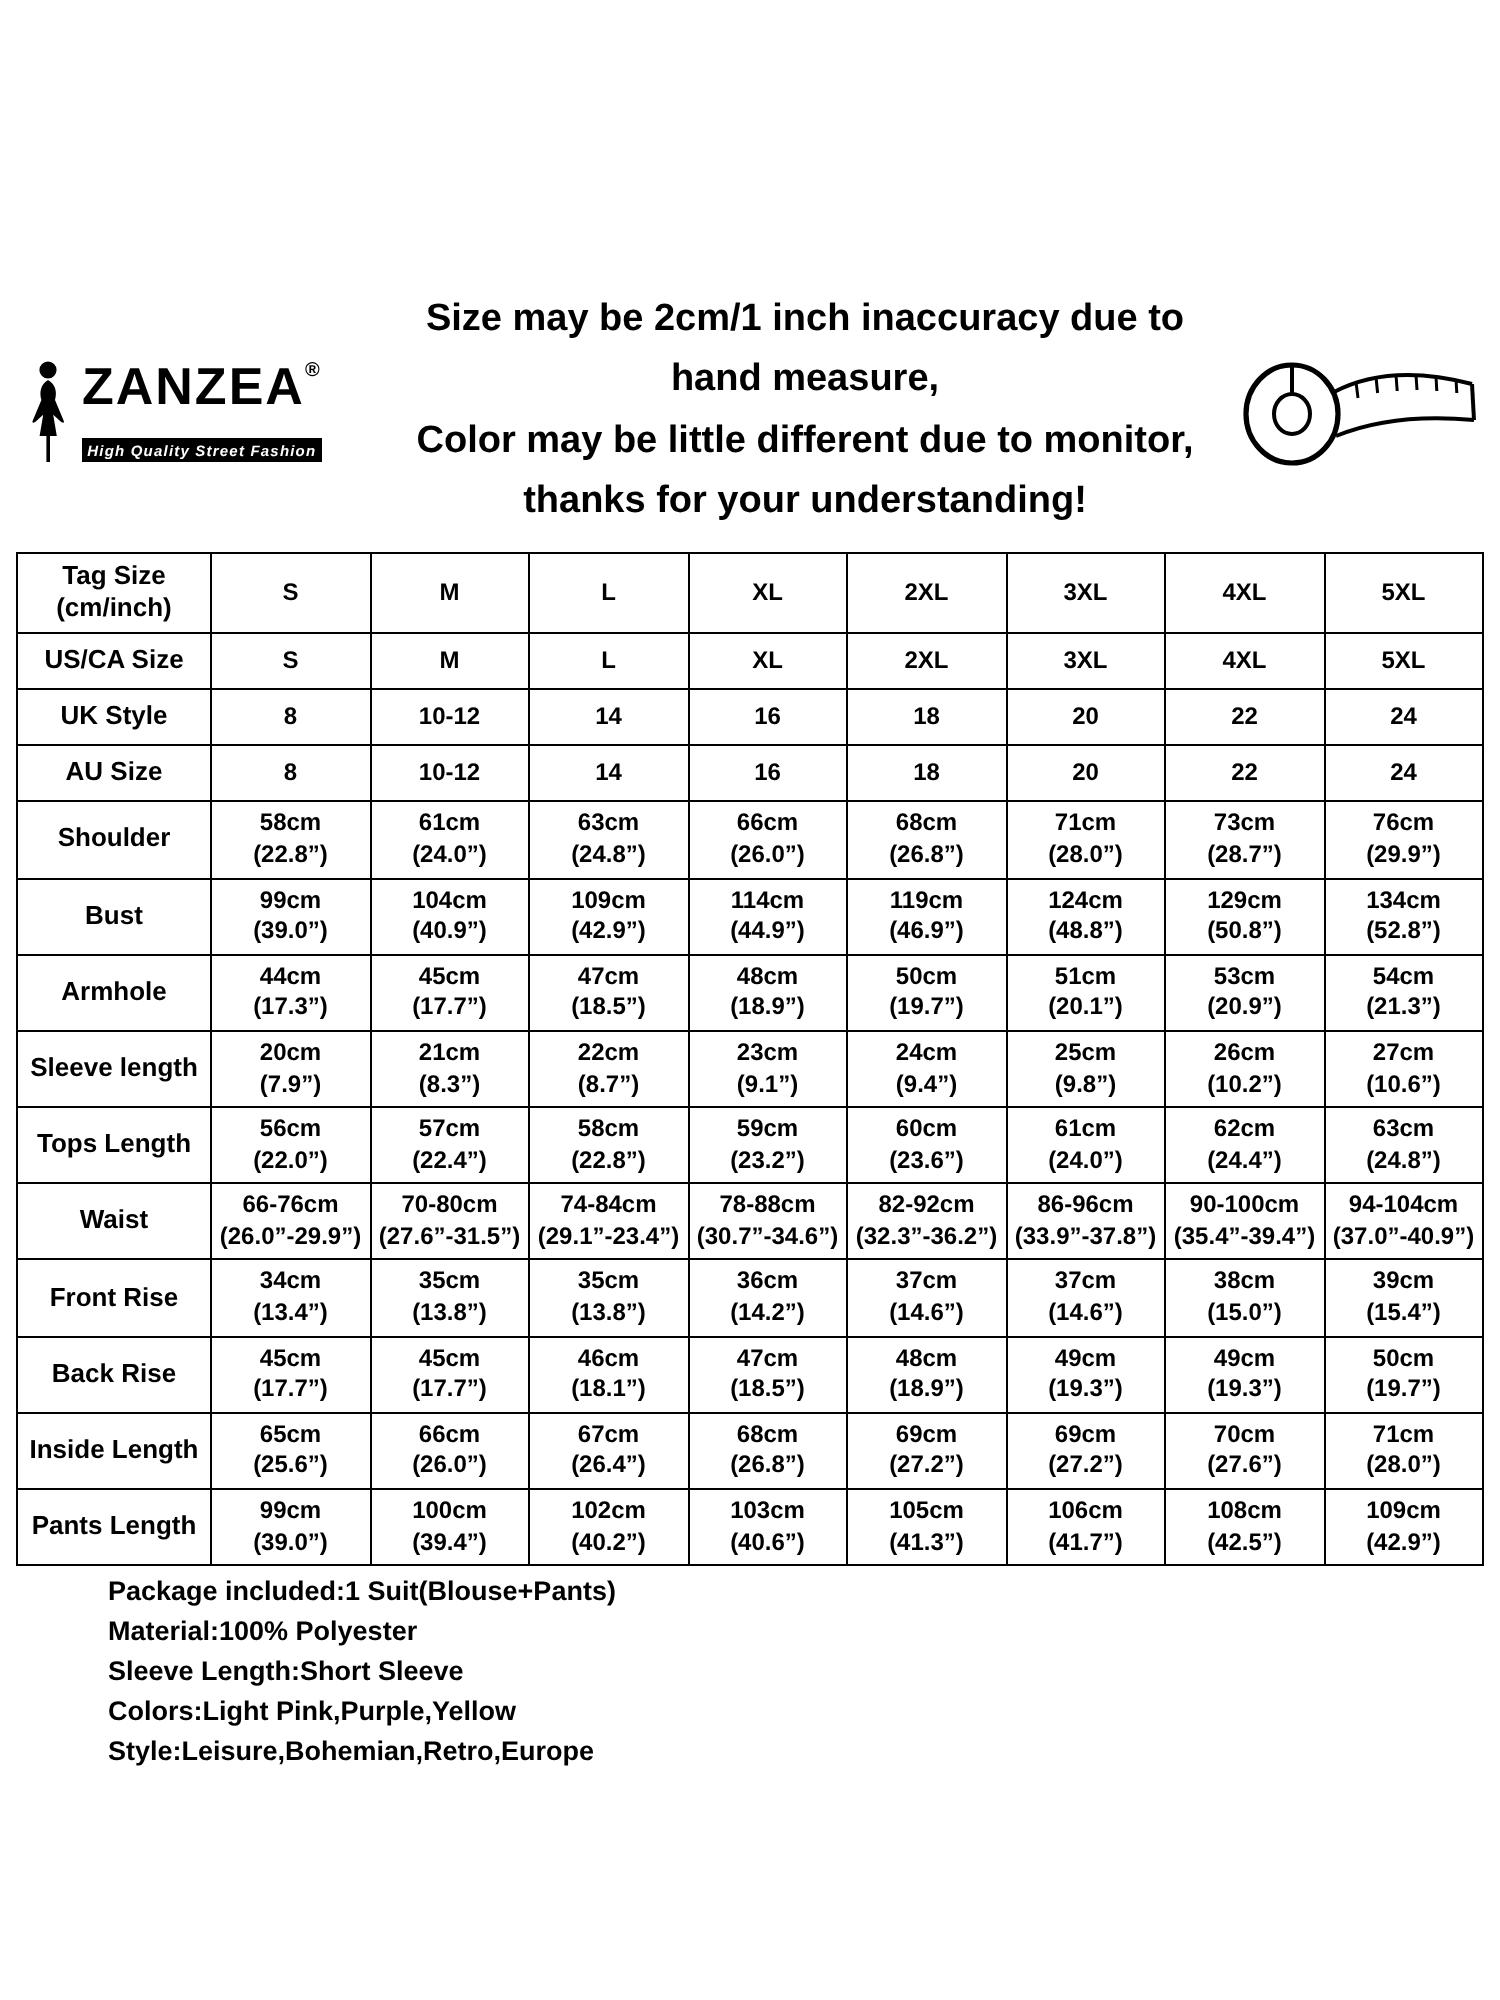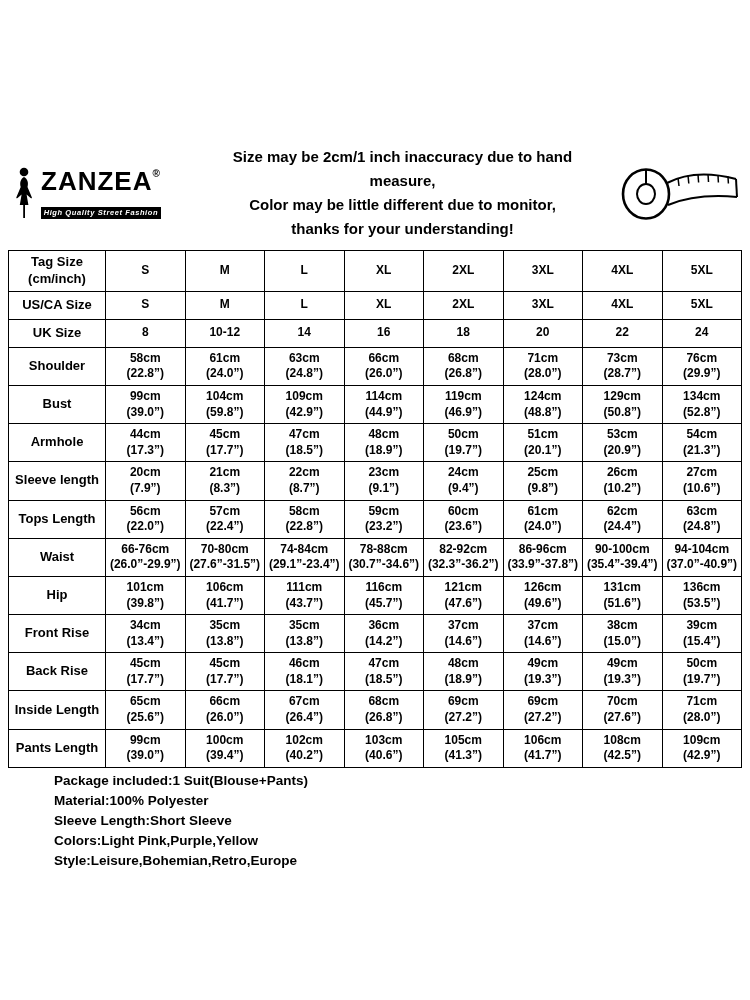--- a/index.html
+++ b/index.html
@@ -16,21 +16,21 @@
   .header { display:flex; align-items:center; margin-bottom:9px; }
   .logo { width:190px; display:flex; align-items:center; gap:5px; padding-left:4px; }
   .logo-text { display:flex; flex-direction:column; }
   .brand-line { display:flex; align-items:flex-start; font-weight:bold; font-size:26px; letter-spacing:1px; line-height:1; }
   .reg { font-size:10px; font-weight:bold; margin-top:1px; }
   .tagline {
     background:#000; color:#fff; font-size:7.5px; font-style:italic; font-weight:bold;
     text-align:center; letter-spacing:0.6px; padding:1.5px 2px; margin-top:13px;
     white-space:nowrap;
   }
-  .notice { flex:1; text-align:center; font-weight:bold; font-size:15px; line-height:1.6; }
+  .notice { flex:1; text-align:center; font-weight:bold; font-size:19px; line-height:1.6; }
   .tape-wrap { width:135px; display:flex; justify-content:flex-end; padding-right:2px; }
 
   
   table { border-collapse:collapse; width:100%; table-layout:fixed; }
   col.col-label { width:97px; }
   td {
     border:1px solid #000; text-align:center; vertical-align:middle;
     font-weight:bold; font-size:12px; line-height:1.3;
     white-space:pre-line; padding:3px 1px; overflow:hidden;
   }
@@ -116,21 +116,32 @@
           <td>S</td>
           <td>M</td>
           <td>L</td>
           <td>XL</td>
           <td>2XL</td>
           <td>3XL</td>
           <td>4XL</td>
           <td>5XL</td>
         </tr>
         <tr class="size-row">
-          <td class="rowhead">UK Size</td>
+          <td class="rowhead">UK Style</td>
+          <td>8</td>
+          <td>10-12</td>
+          <td>14</td>
+          <td>16</td>
+          <td>18</td>
+          <td>20</td>
+          <td>22</td>
+          <td>24</td>
+        </tr>
+        <tr class="size-row">
+          <td class="rowhead">AU Size</td>
           <td>8</td>
           <td>10-12</td>
           <td>14</td>
           <td>16</td>
           <td>18</td>
           <td>20</td>
           <td>22</td>
           <td>24</td>
         </tr>
         <tr class="measure-row">
@@ -150,21 +161,21 @@
           <td>73cm
 (28.7”)</td>
           <td>76cm
 (29.9”)</td>
         </tr>
         <tr class="measure-row">
           <td class="rowhead">Bust</td>
           <td>99cm
 (39.0”)</td>
           <td>104cm
-(59.8”)</td>
+(40.9”)</td>
           <td>109cm
 (42.9”)</td>
           <td>114cm
 (44.9”)</td>
           <td>119cm
 (46.9”)</td>
           <td>124cm
 (48.8”)</td>
           <td>129cm
 (50.8”)</td>
@@ -241,39 +252,20 @@
           <td>82-92cm
 (32.3”-36.2”)</td>
           <td>86-96cm
 (33.9”-37.8”)</td>
           <td>90-100cm
 (35.4”-39.4”)</td>
           <td>94-104cm
 (37.0”-40.9”)</td>
         </tr>
         <tr class="measure-row">
-          <td class="rowhead">Hip</td>
-          <td>101cm
-(39.8”)</td>
-          <td>106cm
-(41.7”)</td>
-          <td>111cm
-(43.7”)</td>
-          <td>116cm
-(45.7”)</td>
-          <td>121cm
-(47.6”)</td>
-          <td>126cm
-(49.6”)</td>
-          <td>131cm
-(51.6”)</td>
-          <td>136cm
-(53.5”)</td>
-        </tr>
-        <tr class="measure-row">
           <td class="rowhead">Front Rise</td>
           <td>34cm
 (13.4”)</td>
           <td>35cm
 (13.8”)</td>
           <td>35cm
 (13.8”)</td>
           <td>36cm
 (14.2”)</td>
           <td>37cm

